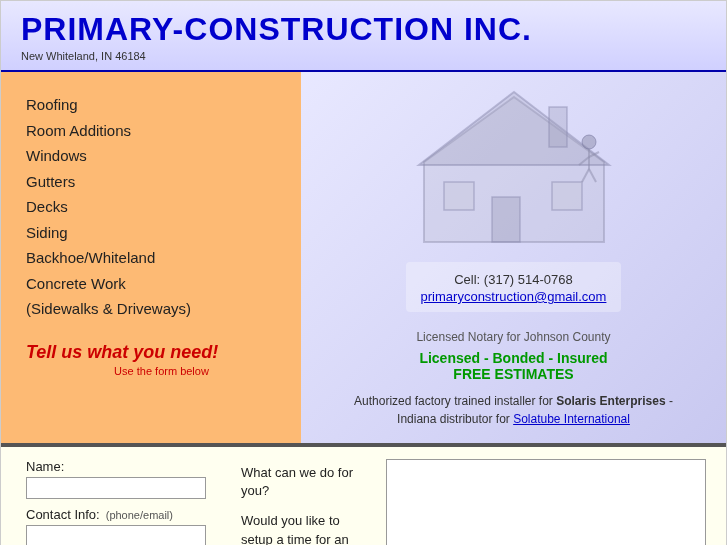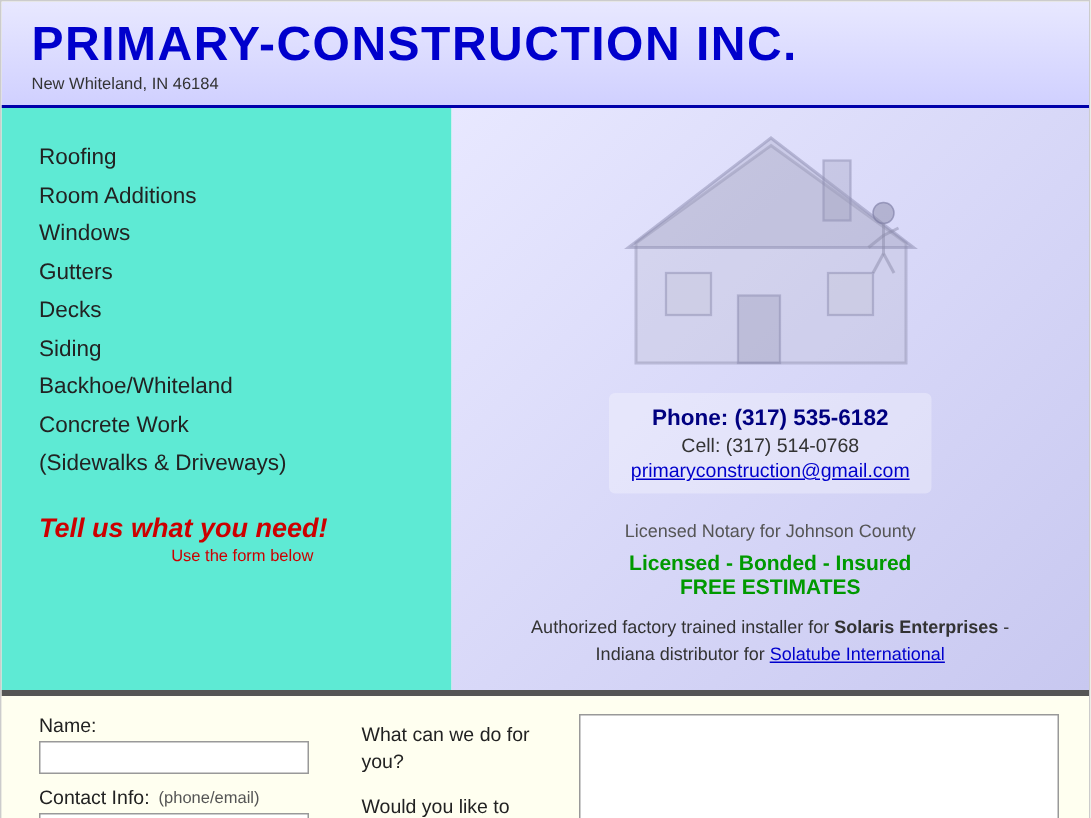--- a/index.html
+++ b/index.html
@@ -36,21 +36,21 @@
     .header-subtitle {
       font-size: 11px;
       color: #333;
       margin-top: 2px;
     }
     
     .sidebar {
       width: 300px;
       min-width: 300px;
       padding: 20px 4px 20px 25px;
-      background: #5eead4;
+      background: #fdba74;
     }
     .nav-list {
       list-style: none;
       margin-bottom: 20px;
     }
     .nav-list li {
       font-size: 15px;
       color: #222;
       line-height: 1.7;
       font-family: Arial, sans-serif;
@@ -264,21 +264,20 @@
           <circle cx="185" cy="55" r="7" fill="rgba(140,140,170,0.5)" stroke="rgba(120,120,160,0.6)" stroke-width="1"></circle>
           <line x1="185" y1="62" x2="185" y2="82" stroke="rgba(140,140,170,0.5)" stroke-width="2"></line>
           <line x1="185" y1="70" x2="175" y2="78" stroke="rgba(140,140,170,0.5)" stroke-width="2"></line>
           <line x1="185" y1="70" x2="195" y2="65" stroke="rgba(140,140,170,0.5)" stroke-width="2"></line>
           <line x1="185" y1="82" x2="178" y2="95" stroke="rgba(140,140,170,0.5)" stroke-width="2"></line>
           <line x1="185" y1="82" x2="192" y2="95" stroke="rgba(140,140,170,0.5)" stroke-width="2"></line>
         </svg>
       </div>
 
       <div class="contact-info">
-        <div class="phone-main">Phone: (317) 535-6182</div>
         <div class="phone-cell">Cell: (317) 514-0768</div>
         <a class="email-link" href="#">primaryconstruction@gmail.com</a>
       </div>
       <div class="notary-text">Licensed Notary for Johnson County</div>
       <div class="licensed-text">Licensed - Bonded - Insured</div>
       <div class="free-estimates">FREE ESTIMATES</div>
       <div class="authorized-text">
         <span>Authorized factory trained installer for</span>
         <strong>Solaris Enterprises</strong>
         -

